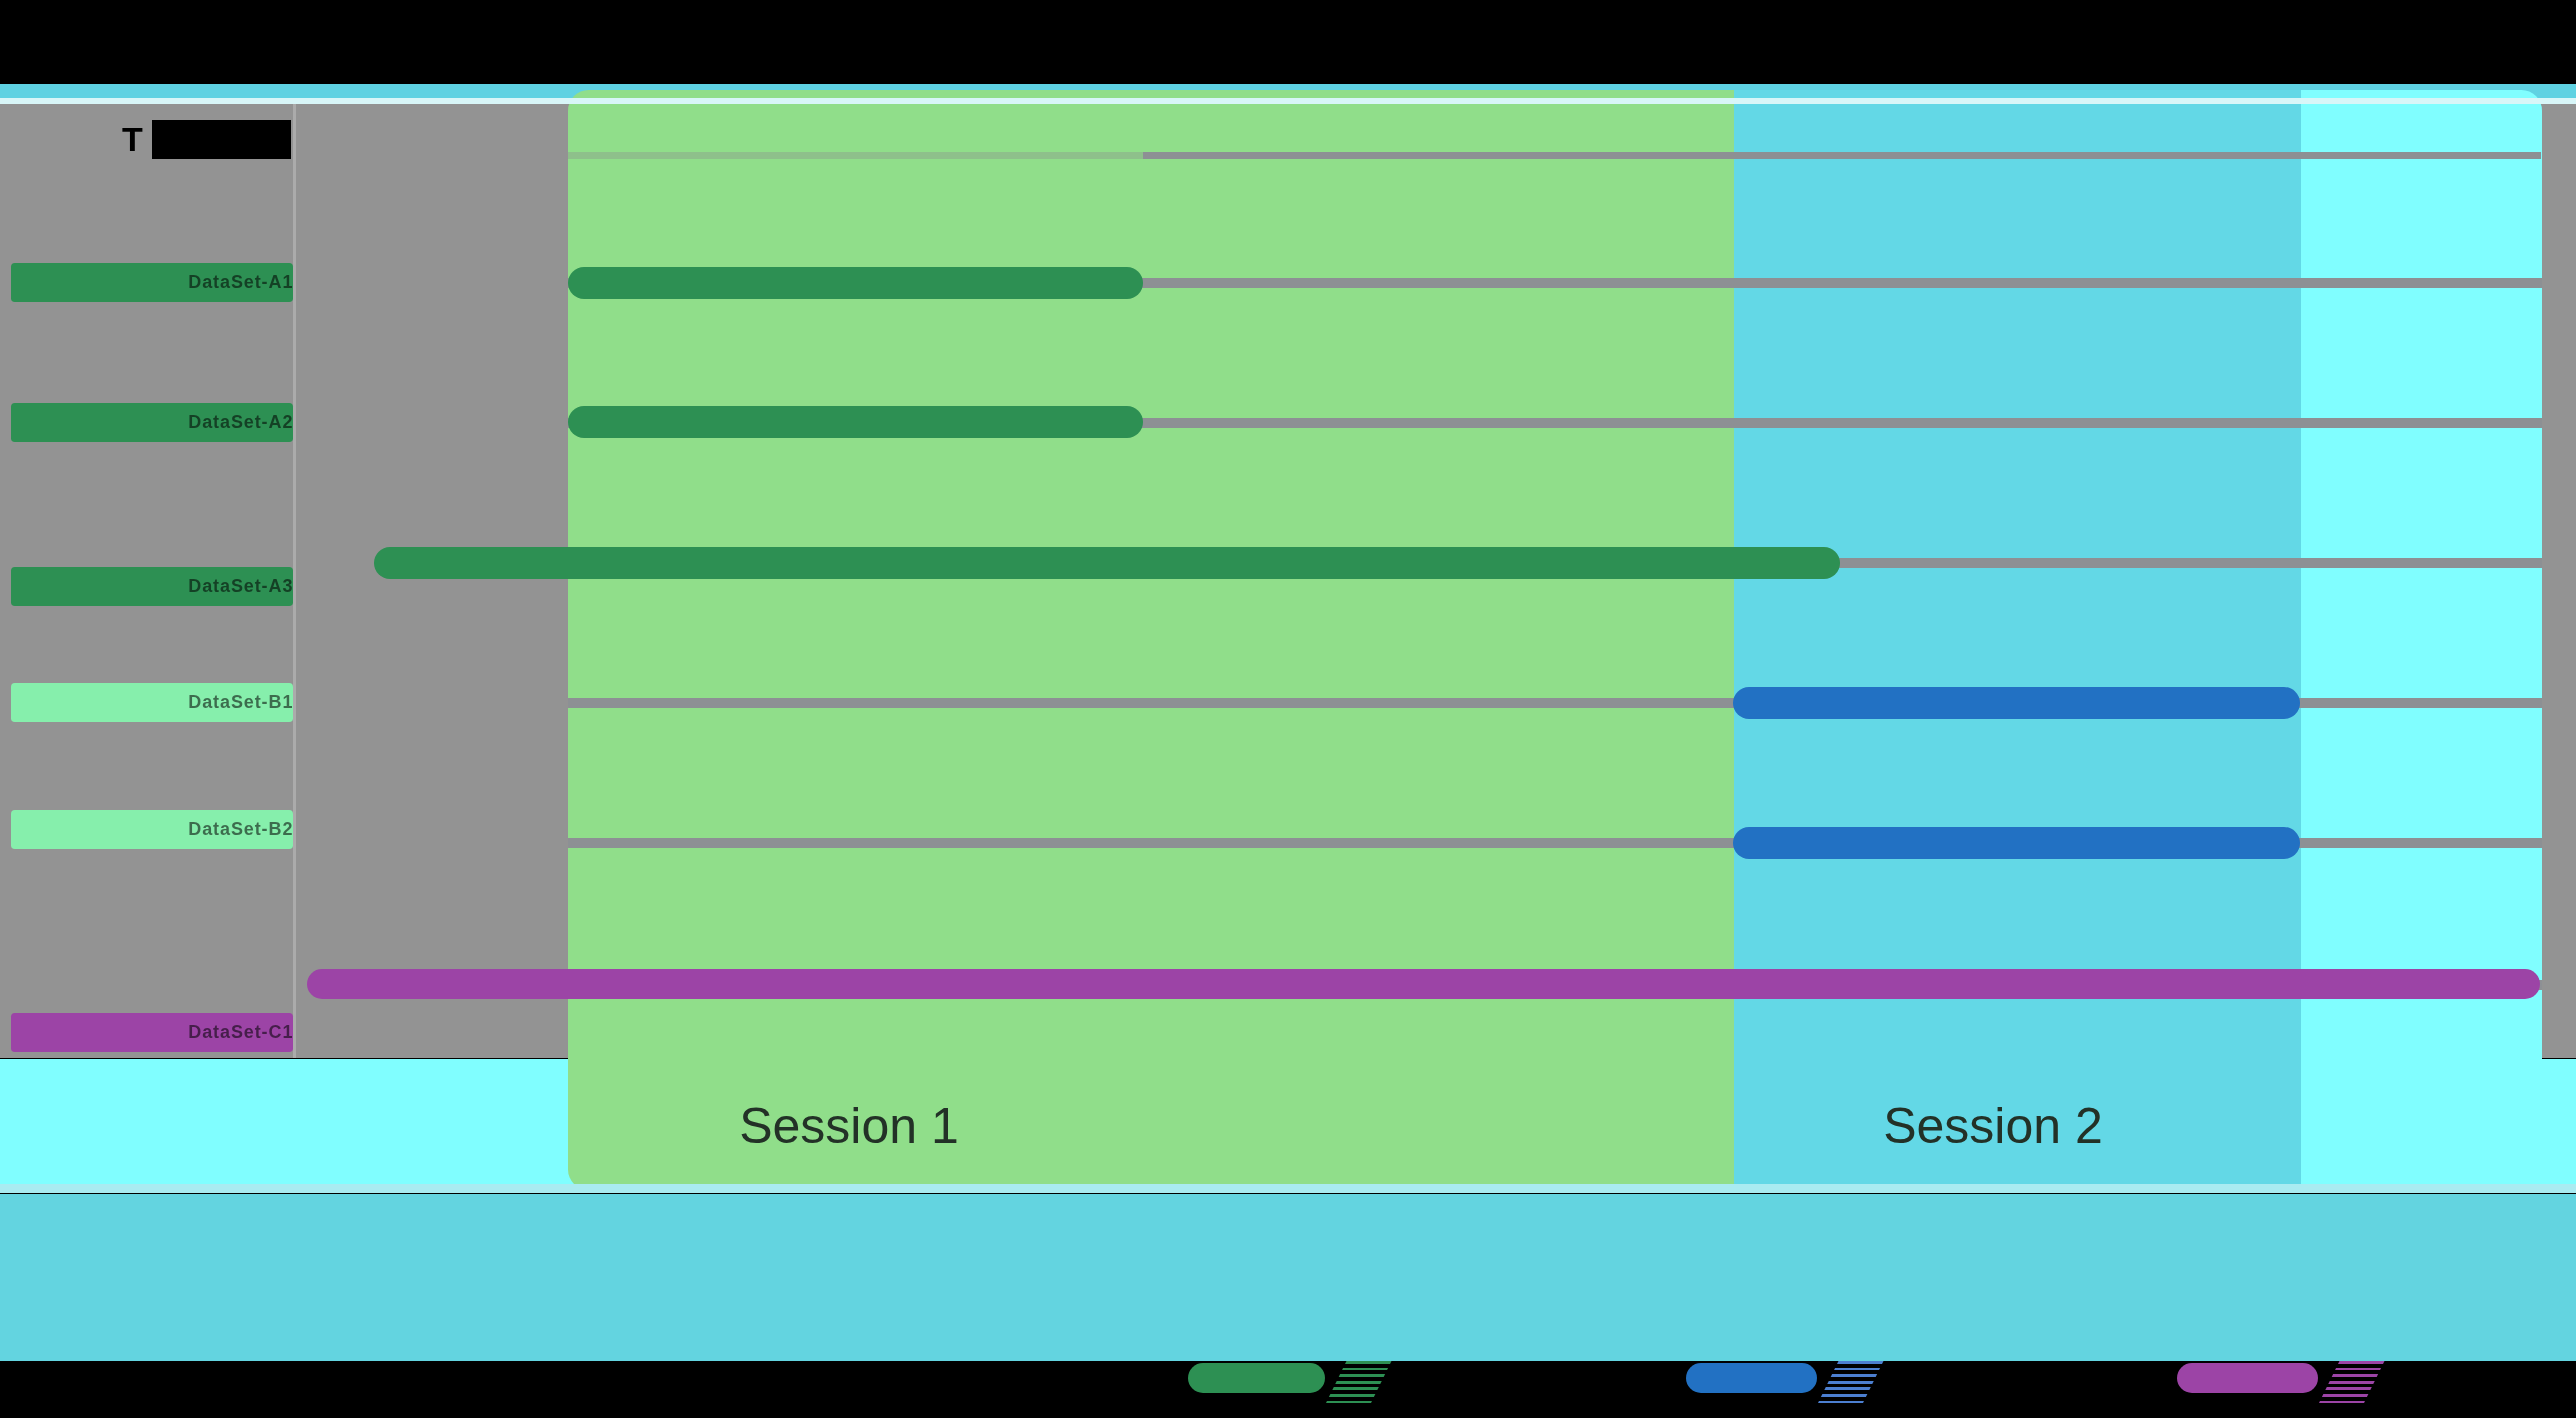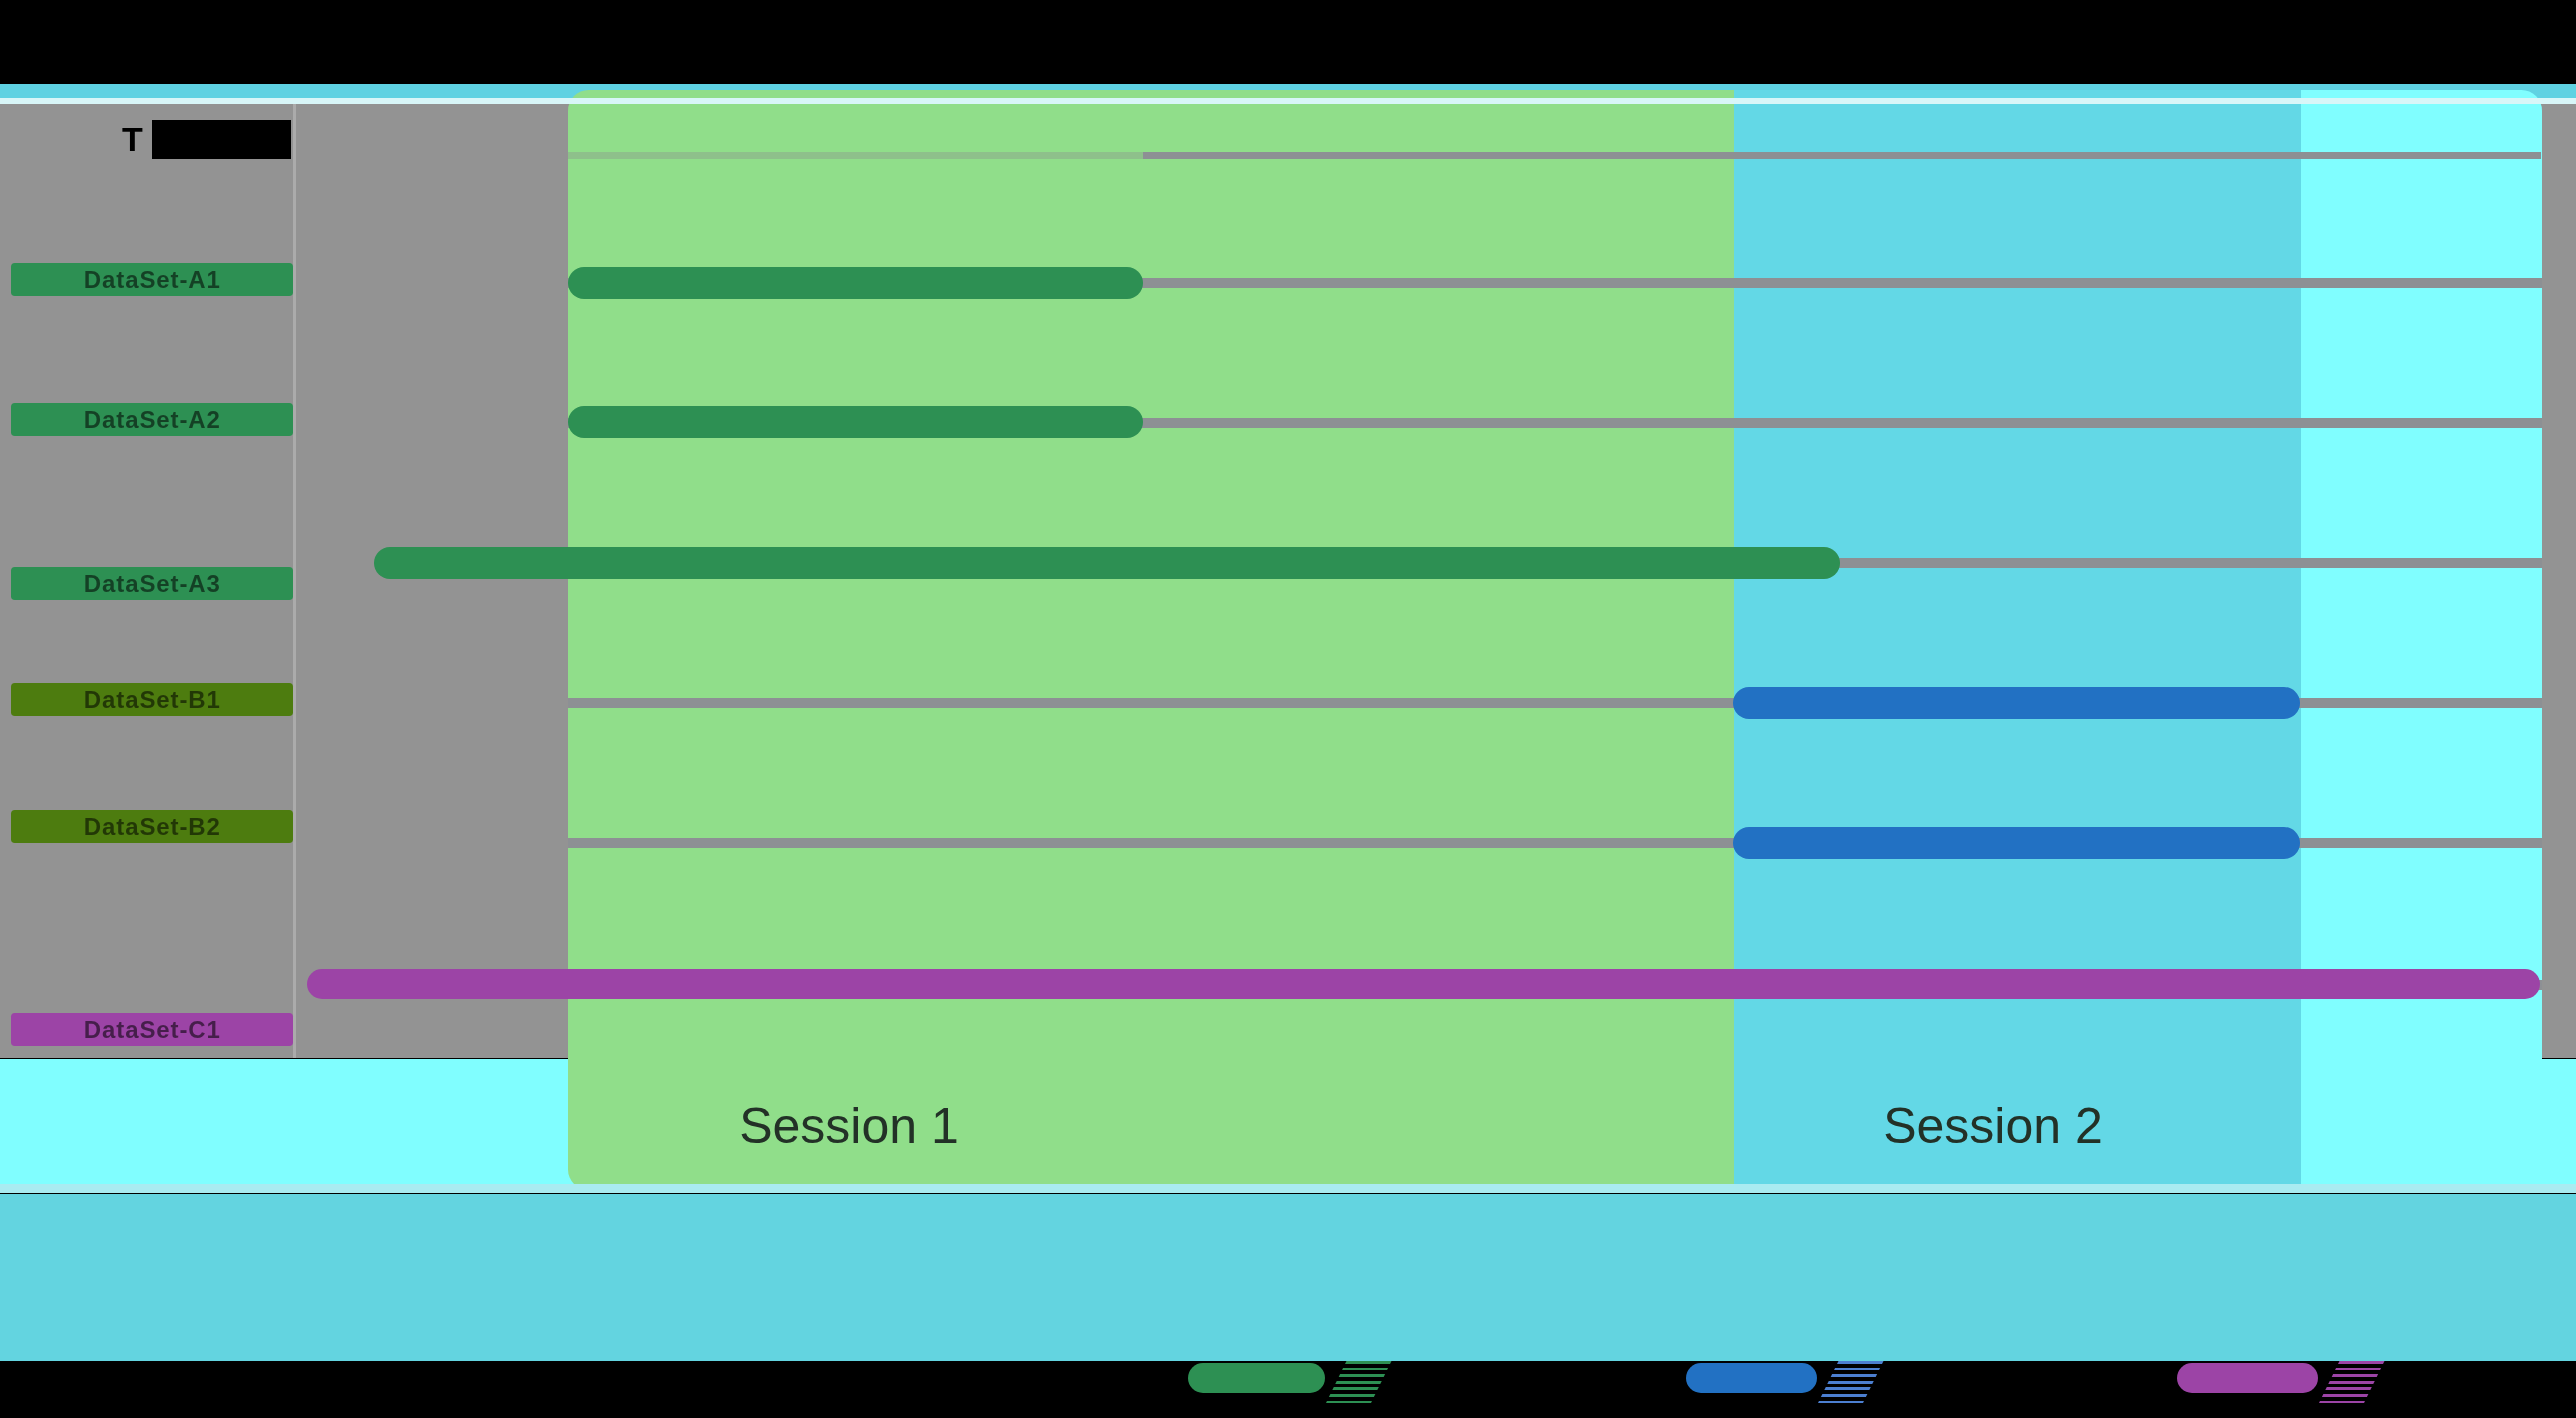--- a/index.html
+++ b/index.html
@@ -25,25 +25,25 @@
   .divider{left:293px;top:101px;width:2.8px;height:957px;background:#ababab;z-index:2;}
   
   .grid-muted{left:568px;top:152px;width:575px;height:6.6px;background:#8ec08b;z-index:4;}
   .grid-gray{left:1143px;top:152px;width:1398px;height:6.6px;background:#8d9094;z-index:4;}
   .track{left:568px;width:1974px;height:10.3px;background:#8d9094;z-index:4;}
   .bar{height:32px;border-radius:16px;z-index:5;}
   .bar.green{background:#2d9053;}
   .bar.blue{background:#2271c3;}
   .bar.purple{background:#9c44a6;height:30px;border-radius:15px;}
   
-  .chip{left:11.3px;width:282px;height:33px;border-radius:3.8px;z-index:6;
-        display:flex;align-items:center;justify-content:center;
-        font-weight:bold;font-size:24px;color:rgba(0,0,0,0.55);letter-spacing:0.9px;}
+  .chip{left:11.3px;width:282px;height:39px;border-radius:3.8px;z-index:6;
+        display:flex;align-items:center;justify-content:flex-end;
+        font-weight:bold;font-size:18px;color:rgba(0,0,0,0.55);letter-spacing:0.9px;}
   .chip.green{background:#2d9053;}
-  .chip.blue{background:#4d7c0f;}
+  .chip.blue{background:#86efac;}
   .chip.purple{background:#9c44a6;margin-top:48px;}
   
   .axis-header{left:122px;top:120px;height:39px;z-index:6;color:#000;
                font-weight:bold;font-size:34px;line-height:39px;}
   .redaction{left:152px;top:120px;width:139px;height:39px;background:#000;z-index:6;}
   
   .session-label{top:1100px;transform:translateX(-50%);z-index:6;color:#233127;
                  font-size:50px;line-height:53px;white-space:nowrap;}
   
   .swatch{top:1363px;height:30px;border-radius:15px;z-index:6;}

